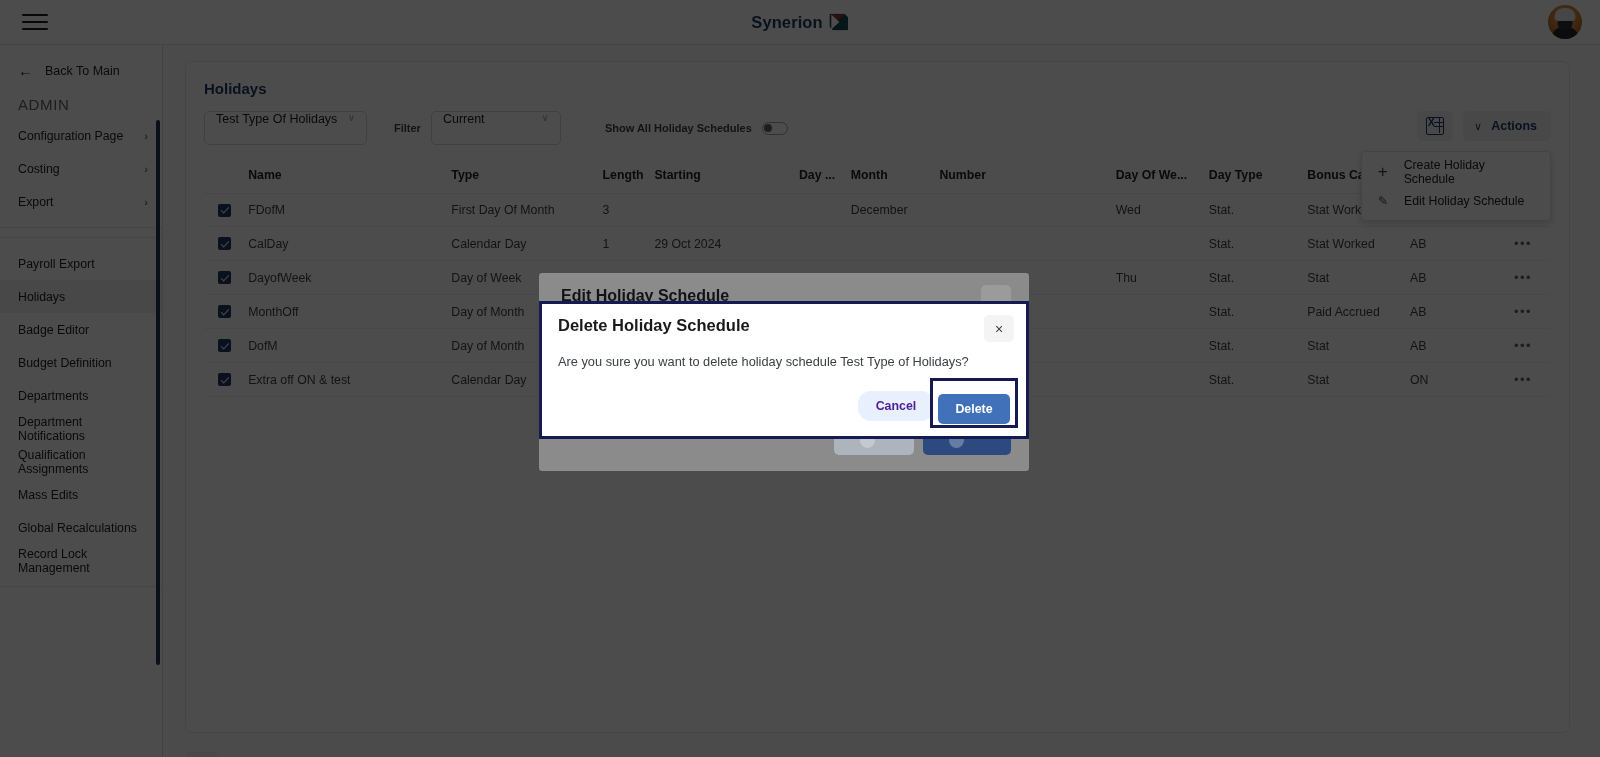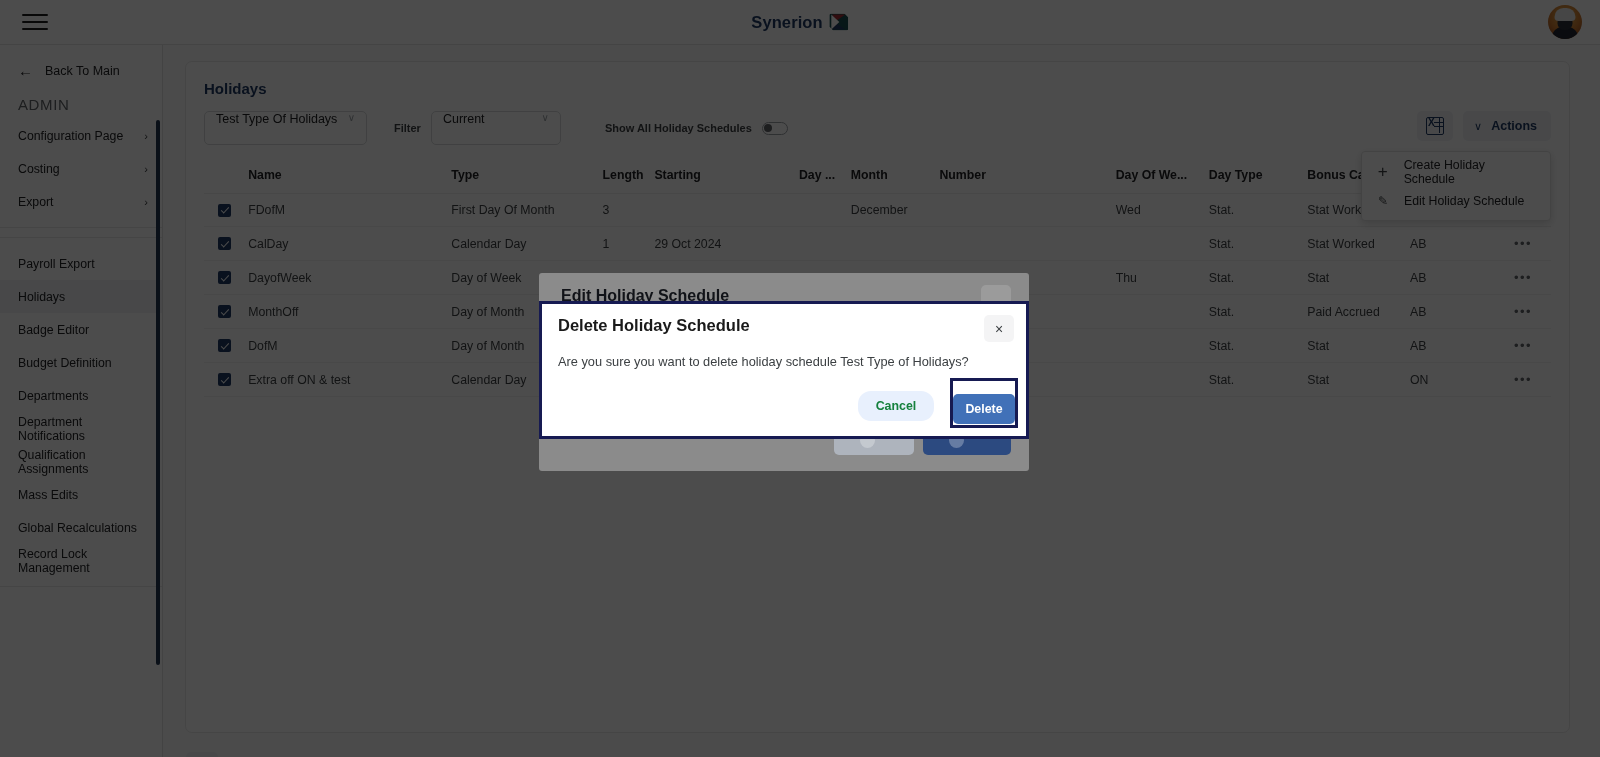--- a/index.html
+++ b/index.html
@@ -195,24 +195,24 @@
   .fg-title { position: absolute; left: 16px; top: 12px; font-size: 16.5px; font-weight: 700; color: #1a1a1a; }
   .fg-close {
     position: absolute; right: 12px; top: 11px; width: 30px; height: 27px;
     border-radius: 5px; background: #f4f4f5; display: flex; align-items: center;
     justify-content: center; cursor: pointer; font-size: 14px; color: #3c4043;
   }
   .fg-body { position: absolute; left: 16px; top: 50px; font-size: 12.8px; color: #3c4043; text-align: center; }
   .fg-cancel {
     position: absolute; right: 92px; bottom: 15px; height: 30px; min-width: 76px;
     border-radius: 13px; background: #e8f0fd; border: none; cursor: pointer;
-    font-family: "Liberation Sans", sans-serif; font-size: 12.4px; font-weight: 600; color: #15803d;
+    font-family: "Liberation Sans", sans-serif; font-size: 12.4px; font-weight: 600; color: #4c1d95;
   }
   .fg-delete-focus {
-    position: absolute; right: 8px; bottom: 8px; width: 68px; height: 50px;
+    position: absolute; right: 8px; bottom: 8px; width: 88px; height: 50px;
     border: 3px solid #161a52; background: #ffffff; display: flex;
     align-items: flex-end; justify-content: center;
   }
   .fg-delete {
     width: 72px; height: 30px; margin-bottom: 1px;
     border-radius: 5px; background: #4171b8; border: none; cursor: pointer;
     font-family: "Liberation Sans", sans-serif; font-size: 12.4px; font-weight: 700; color: #ffffff;
   }
 </style>
 </head>

